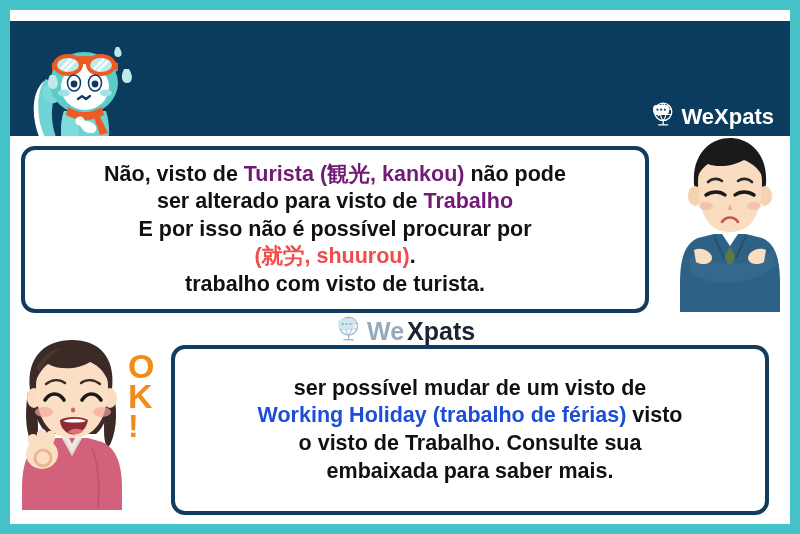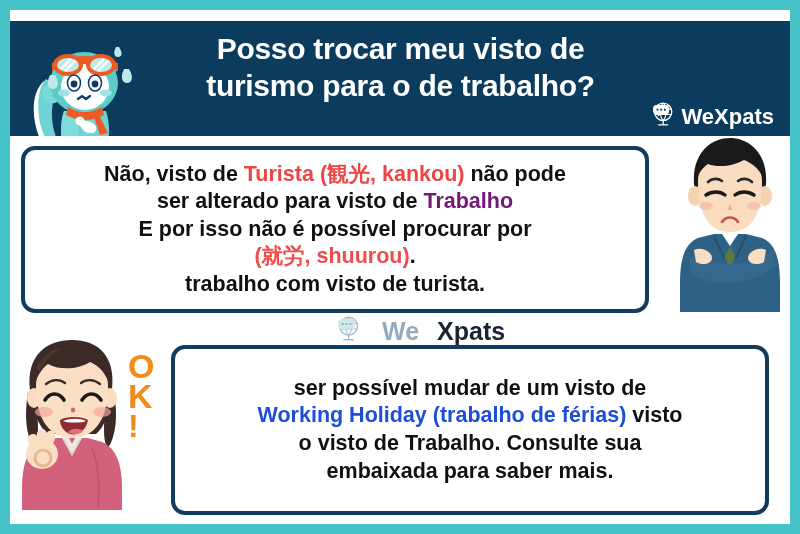--- a/index.html
+++ b/index.html
@@ -110,21 +110,21 @@
   .answer-text .ln { display: block; white-space: nowrap; }
   .hl { color: #ef4c4c; }
 
   
   .watermark {
     position: absolute;
     left: 336px;
     top: 315px;
     display: flex;
     align-items: center;
-    gap: 18px;
+    gap: 3px;
     opacity: 0.95;
   }
   .wm-we { color: #8fa7bc; font-size: 25px; font-weight: 600; }
   .wm-xpats { color: #0f172a; font-size: 25px; font-weight: 600; }
 
   
   .man {
     position: absolute;
     left: 668px;
     top: 134px;
@@ -205,45 +205,41 @@
         <path d="M74 78 L84 98 L76 100 L70 82 Z" fill="#ee5a24"></path>
 
         <path d="M54 88 C60 84 70 86 72 92 C74 98 66 100 60 96 Z" fill="#ffffff"></path>
         <circle cx="56" cy="86" r="4.5" fill="#ffffff"></circle>
 
         <ellipse cx="48" cy="114" rx="10" ry="4.5" fill="#ffffff"></ellipse>
         <ellipse cx="74" cy="114" rx="10" ry="4.5" fill="#ffffff"></ellipse>
       </svg>
     </div>
 
-    <div class="header-title">
-      <span class="t-line">Posso trocar meu visto de</span>
-      <span class="t-line">turismo para o de trabalho?</span>
-    </div>
 
     <div class="header-logo">
       <span>
         <svg viewBox="0 0 30 30" width="27" height="27">
           <circle cx="13.5" cy="12" r="9.6" fill="none" stroke="#ffffff" stroke-width="1.5"></circle>
           <path d="M13.5 2.4 C9 7 9 17 13.5 21.6 M13.5 2.4 C18 7 18 17 13.5 21.6" fill="none" stroke="#ffffff" stroke-width="1.2"></path>
           <path d="M4.3 9 H22.7 M4.3 15 H22.7" fill="none" stroke="#ffffff" stroke-width="1.2"></path>
           <path d="M13.5 21.6 L13.5 25.5 M8.5 26.5 H18.5" stroke="#ffffff" stroke-width="1.5" stroke-linecap="round"></path>
           <path d="M6 4.5 H16.5 A3.6 3.6 0 0 1 20.1 8.1 V11 A3.6 3.6 0 0 1 16.5 14.6 H11 L7.5 17.6 V14.6 H6 A3.6 3.6 0 0 1 2.4 11 V8.1 A3.6 3.6 0 0 1 6 4.5 Z" fill="#ffffff"></path>
           <circle cx="7.2" cy="9.6" r="1.15" fill="#0b3c5d"></circle>
           <circle cx="11.3" cy="9.6" r="1.15" fill="#0b3c5d"></circle>
           <circle cx="15.4" cy="9.6" r="1.15" fill="#0b3c5d"></circle>
         </svg>
       </span>
       <span class="logo-text-hdr">WeXpats</span>
     </div>
   </div>
 
   <div class="answer-box" id="box-one" style="border-color: rgb(18, 60, 94);">
     <div class="answer-text">
-        <span class="ln"><span>Não, visto de </span><span class="hl" style="color: #ef4444;">Turista (観光, kankou)</span><span> não pode</span></span>
+        <span class="ln"><span>Não, visto de </span><span class="hl" style="color: #701a75;">Turista (観光, kankou)</span><span> não pode</span></span>
         <span class="ln"><span>ser alterado para visto de </span><span class="hl" style="color: #701a75;">Trabalho</span></span>
         <span class="ln"><span>E por isso não é possível procurar por</span></span>
         <span class="ln"><span class="hl" style="color: rgb(239, 76, 76);">(就労, shuurou)</span><span>.</span></span>
         <span class="ln"><span>trabalho com visto de turista.</span></span>
       </div>
   </div>
 
   <div class="man">
     <svg viewBox="0 0 124 180" width="124" height="180">
 

